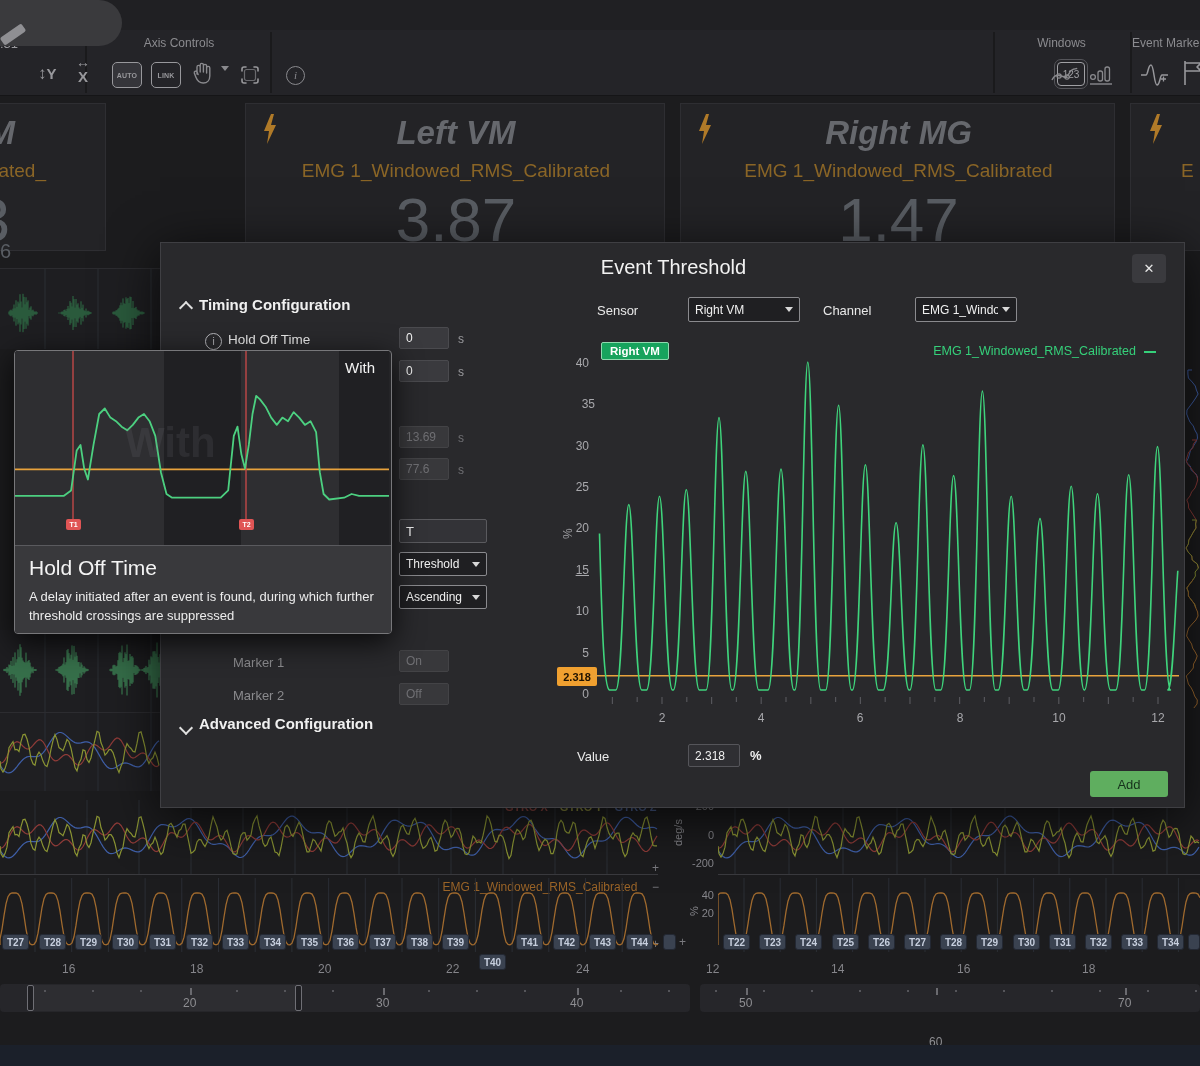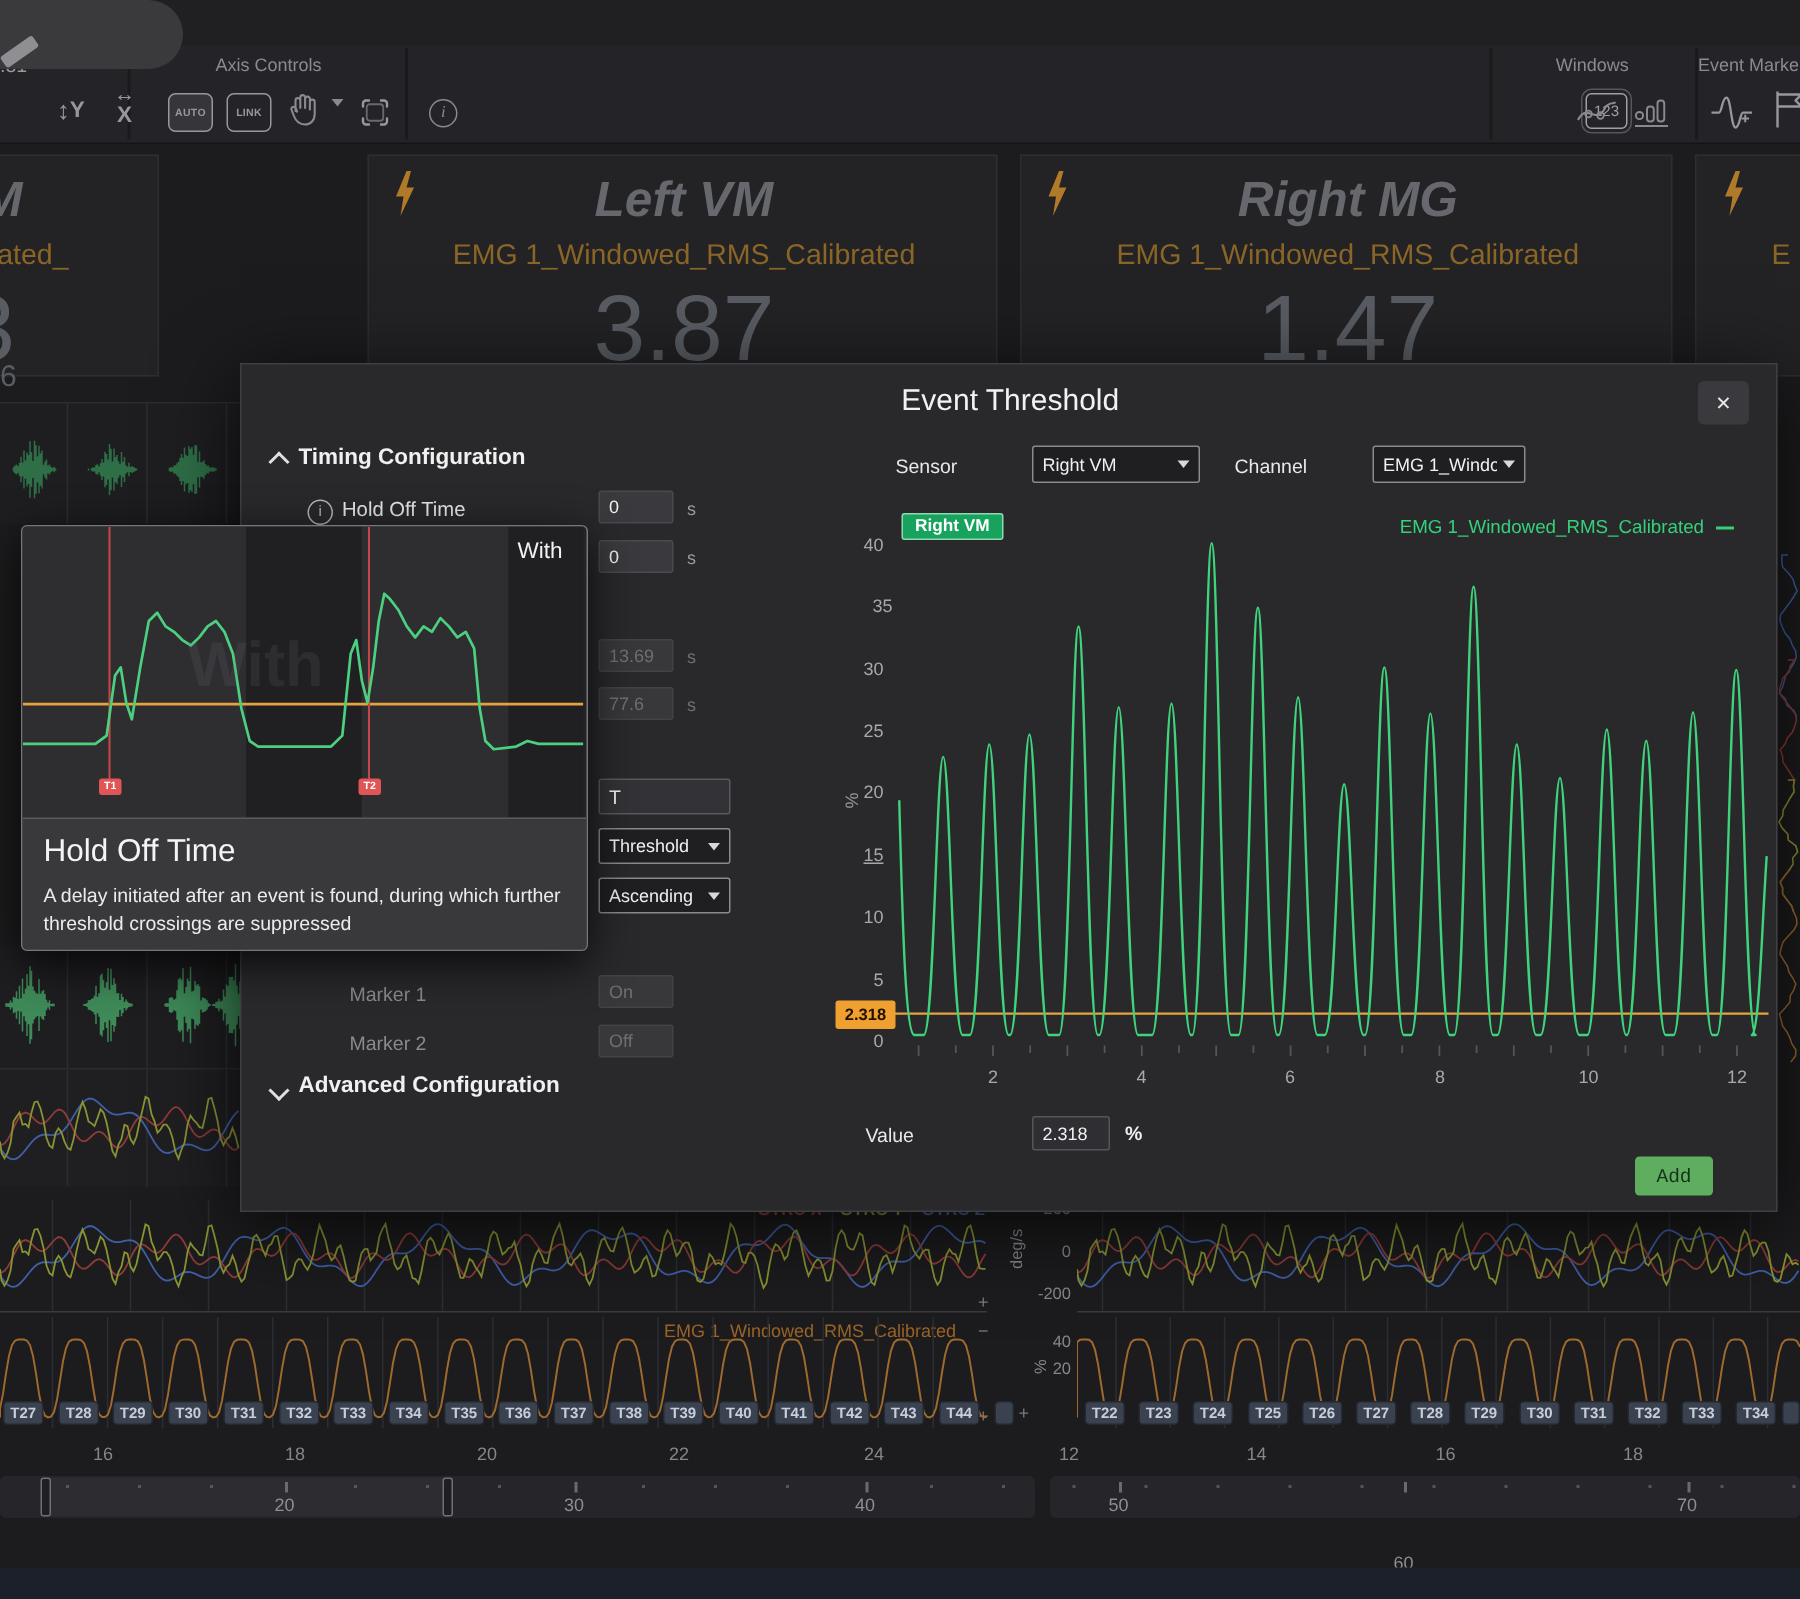--- a/index.html
+++ b/index.html
@@ -53,22 +53,22 @@
          justify-content:center;font-size:10px;color:#b8b8bc;}
   .unit{font-size:12px;color:#9a9a9e;}
   .ytick{width:30px;text-align:right;font-size:12px;color:#a8a8ac;}
   .xtick{width:24px;text-align:center;font-size:12px;color:#a8a8ac;}
   .thr-badge{width:40px;height:19px;background:#f0a030;border-radius:2px;color:#1f1200;font-size:11px;font-weight:bold;
              display:flex;align-items:center;justify-content:center;}
   .sensor-badge{background:#17a35d;border:1px solid #8fd9ae;border-radius:2px;color:#fff;font-size:11.5px;
                 font-weight:bold;padding:2px 8px;}
   .legend{display:flex;align-items:center;gap:8px;font-size:12.5px;color:#35d07a;}
   .legend .dash{width:12px;height:0;border-top:2px solid #35d07a;margin-top:2px;}
-  .addbtn{background:#5fae5f;border:none;border-radius:3px;color:#16321c;font-size:13px;width:52px;height:26px;cursor:pointer;
-          font-family:Liberation Mono, monospace;}
+  .addbtn{background:#5fae5f;border:none;border-radius:3px;color:#16321c;font-size:13px;width:78px;height:26px;cursor:pointer;
+          font-family:Liberation Sans, sans-serif;}
   
   .tip{left:14px;top:350px;width:376px;height:282px;border:1px solid #77777a;border-radius:4px;z-index:20;
        box-shadow:0 8px 30px rgba(0,0,0,.8);overflow:hidden;background:#242427;}
   .tip-chart{left:0;top:0;width:374px;height:194px;background:#232326;overflow:hidden;}
   .tip-band{top:0;height:194px;background:#2e2e31;}
   .tip-dark{top:0;height:194px;background:#202023;}
   .tbadge{width:15px;height:11px;background:#e05555;border-radius:2px;color:#fff;font-size:7px;font-weight:bold;
           display:flex;align-items:center;justify-content:center;}
   .tip-with{font-size:15px;color:#f2f2f2;}
   .tip-mark{font-size:42px;color:rgba(120,120,125,.16);font-weight:600;}
@@ -335,21 +335,21 @@
       <div class="abs marker" style="left: 112px;">T30</div>
       <div class="abs marker" style="left: 149px;">T31</div>
       <div class="abs marker" style="left: 186px;">T32</div>
       <div class="abs marker" style="left: 222px;">T33</div>
       <div class="abs marker" style="left: 259px;">T34</div>
       <div class="abs marker" style="left: 296px;">T35</div>
       <div class="abs marker" style="left: 332px;">T36</div>
       <div class="abs marker" style="left: 369px;">T37</div>
       <div class="abs marker" style="left: 406px;">T38</div>
       <div class="abs marker" style="left: 442px;">T39</div>
-      <div class="abs marker" style="left: 479px;">T40</div>
+      <div class="abs marker" style="left: 479px; margin-top: 20px;">T40</div>
       <div class="abs marker" style="left: 516px;">T41</div>
       <div class="abs marker" style="left: 553px;">T42</div>
       <div class="abs marker" style="left: 589px;">T43</div>
       <div class="abs marker" style="left: 626px;">T44</div>
       <div class="abs marker" style="left: 663px; width: 13px;"></div>
       <div class="abs mini" style="left: 679px; top: 936px;">+</div>
     </div>
   <div id="markersR">
       <div class="abs marker" style="left: 723px;">T22</div>
       <div class="abs marker" style="left: 759px;">T23</div>

